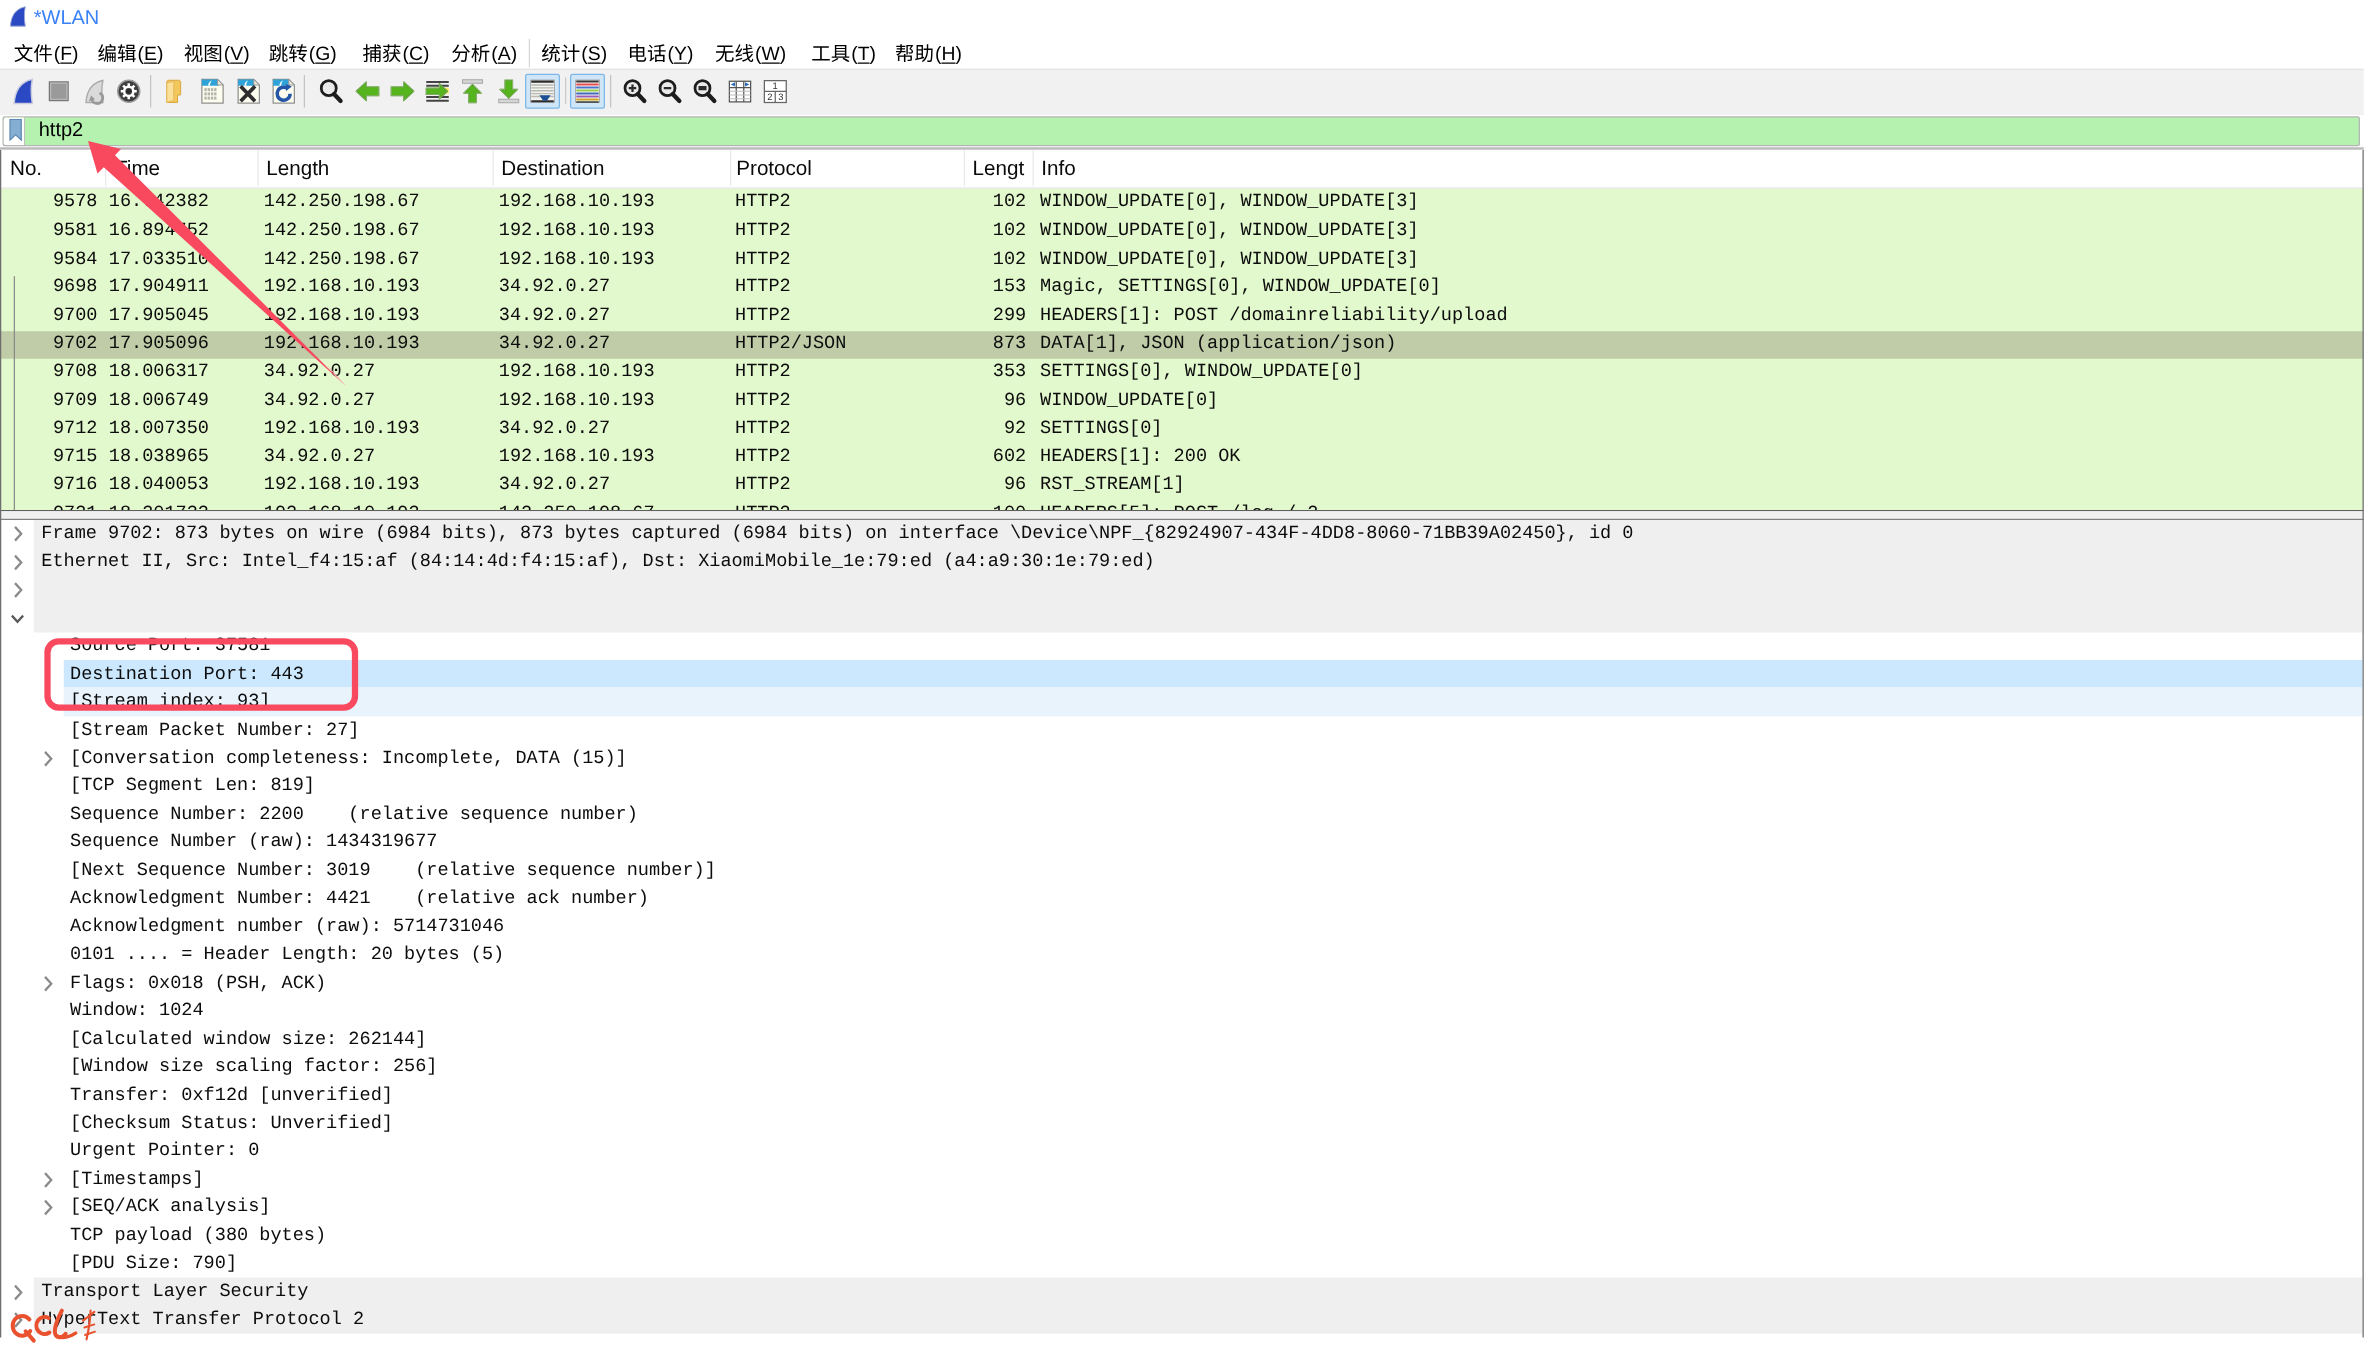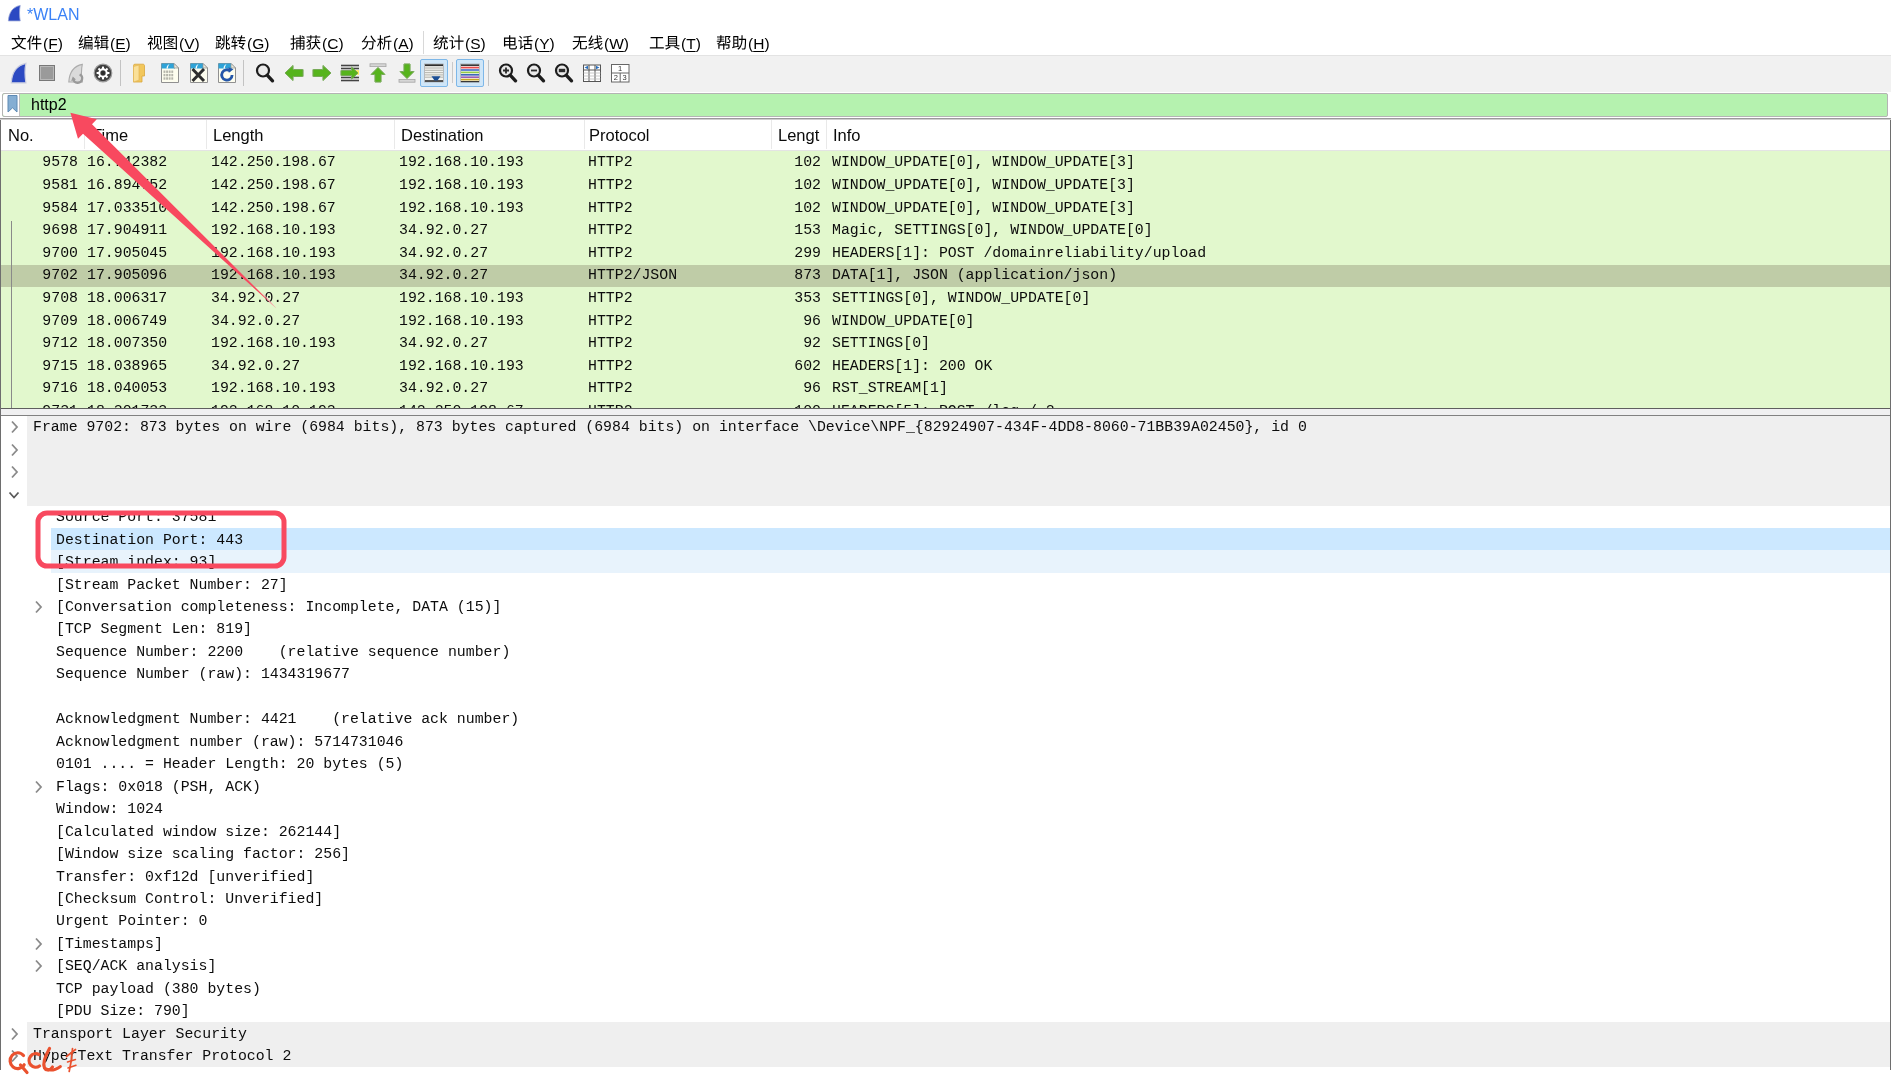--- a/index.html
+++ b/index.html
@@ -299,49 +299,51 @@
     <div style="position:absolute;left:51px;top:112.50px;right:1px;height:22.46px;background:#cce8ff"></div>
     <div style="position:absolute;left:51px;top:134.96px;right:1px;height:22.46px;background:#e8f3fc"></div>
     <div style="position:absolute;left:27px;top:606.62px;right:1px;height:44.92px;background:#efefef"></div>
     <svg style="position:absolute;left:10px;top:4.7px" width="9" height="14" viewBox="0 0 9 14">
       <path d="M2,1.5 L7,7 L2,12.5" fill="none" stroke="#8a8a8a" stroke-width="1.8"></path>
     </svg>
     <div style="position:absolute;left:33px;top:3.80px;font:14.85px 'Liberation Mono',monospace;white-space:pre;color:#0c0c0c">Frame 9702: 873 bytes on wire (6984 bits), 873 bytes captured (6984 bits) on interface \Device\NPF_{82924907-434F-4DD8-8060-71BB39A02450}, id 0</div>
     <svg style="position:absolute;left:10px;top:27.16px" width="9" height="14" viewBox="0 0 9 14">
       <path d="M2,1.5 L7,7 L2,12.5" fill="none" stroke="#8a8a8a" stroke-width="1.8"></path>
     </svg>
+    <div style="position:absolute;left:33px;top:26.26px;font:14.85px 'Liberation Mono',monospace;white-space:pre;color:#0c0c0c">Ethernet II, Src: Intel_f4:15:af (84:14:4d:f4:15:af), Dst: XiaomiMobile_1e:79:ed (a4:a9:30:1e:79:ed)</div>
     <svg style="position:absolute;left:10px;top:49.620000000000005px" width="9" height="14" viewBox="0 0 9 14">
       <path d="M2,1.5 L7,7 L2,12.5" fill="none" stroke="#8a8a8a" stroke-width="1.8"></path>
     </svg>
     <svg style="position:absolute;left:8px;top:75.08px" width="12" height="9" viewBox="0 0 12 9">
       <path d="M1.5,1.5 L6,6.5 L10.5,1.5" fill="none" stroke="#5a5a5a" stroke-width="1.8"></path>
     </svg>
     <div style="position:absolute;left:56px;top:93.64px;font:14.85px 'Liberation Mono',monospace;white-space:pre;color:#0c0c0c">Source Port: 37581</div>
     <div style="position:absolute;left:56px;top:116.10px;font:14.85px 'Liberation Mono',monospace;white-space:pre;color:#0c0c0c">Destination Port: 443</div>
     <div style="position:absolute;left:56px;top:138.56px;font:14.85px 'Liberation Mono',monospace;white-space:pre;color:#0c0c0c">[Stream index: 93]</div>
     <div style="position:absolute;left:56px;top:161.02px;font:14.85px 'Liberation Mono',monospace;white-space:pre;color:#0c0c0c">[Stream Packet Number: 27]</div>
     <svg style="position:absolute;left:34px;top:184.38px" width="9" height="14" viewBox="0 0 9 14">
       <path d="M2,1.5 L7,7 L2,12.5" fill="none" stroke="#8a8a8a" stroke-width="1.8"></path>
     </svg>
     <div style="position:absolute;left:56px;top:183.48px;font:14.85px 'Liberation Mono',monospace;white-space:pre;color:#0c0c0c">[Conversation completeness: Incomplete, DATA (15)]</div>
     <div style="position:absolute;left:56px;top:205.94px;font:14.85px 'Liberation Mono',monospace;white-space:pre;color:#0c0c0c">[TCP Segment Len: 819]</div>
     <div style="position:absolute;left:56px;top:228.40px;font:14.85px 'Liberation Mono',monospace;white-space:pre;color:#0c0c0c">Sequence Number: 2200    (relative sequence number)</div>
     <div style="position:absolute;left:56px;top:250.86px;font:14.85px 'Liberation Mono',monospace;white-space:pre;color:#0c0c0c">Sequence Number (raw): 1434319677</div>
+    <div style="position:absolute;left:56px;top:273.32px;font:14.85px 'Liberation Mono',monospace;white-space:pre;color:#0c0c0c">[Next Sequence Number: 3019    (relative sequence number)]</div>
     <div style="position:absolute;left:56px;top:295.78px;font:14.85px 'Liberation Mono',monospace;white-space:pre;color:#0c0c0c">Acknowledgment Number: 4421    (relative ack number)</div>
     <div style="position:absolute;left:56px;top:318.24px;font:14.85px 'Liberation Mono',monospace;white-space:pre;color:#0c0c0c">Acknowledgment number (raw): 5714731046</div>
     <div style="position:absolute;left:56px;top:340.70px;font:14.85px 'Liberation Mono',monospace;white-space:pre;color:#0c0c0c">0101 .... = Header Length: 20 bytes (5)</div>
     <svg style="position:absolute;left:34px;top:364.06px" width="9" height="14" viewBox="0 0 9 14">
       <path d="M2,1.5 L7,7 L2,12.5" fill="none" stroke="#8a8a8a" stroke-width="1.8"></path>
     </svg>
     <div style="position:absolute;left:56px;top:363.16px;font:14.85px 'Liberation Mono',monospace;white-space:pre;color:#0c0c0c">Flags: 0x018 (PSH, ACK)</div>
     <div style="position:absolute;left:56px;top:385.62px;font:14.85px 'Liberation Mono',monospace;white-space:pre;color:#0c0c0c">Window: 1024</div>
     <div style="position:absolute;left:56px;top:408.08px;font:14.85px 'Liberation Mono',monospace;white-space:pre;color:#0c0c0c">[Calculated window size: 262144]</div>
     <div style="position:absolute;left:56px;top:430.54px;font:14.85px 'Liberation Mono',monospace;white-space:pre;color:#0c0c0c">[Window size scaling factor: 256]</div>
     <div style="position:absolute;left:56px;top:453.00px;font:14.85px 'Liberation Mono',monospace;white-space:pre;color:#0c0c0c">Transfer: 0xf12d [unverified]</div>
-    <div style="position:absolute;left:56px;top:475.46px;font:14.85px 'Liberation Mono',monospace;white-space:pre;color:#0c0c0c">[Checksum Control: Unverified]</div>
+    <div style="position:absolute;left:56px;top:475.46px;font:14.85px 'Liberation Mono',monospace;white-space:pre;color:#0c0c0c">[Checksum Status: Unverified]</div>
     <div style="position:absolute;left:56px;top:497.92px;font:14.85px 'Liberation Mono',monospace;white-space:pre;color:#0c0c0c">Urgent Pointer: 0</div>
     <svg style="position:absolute;left:34px;top:521.2800000000001px" width="9" height="14" viewBox="0 0 9 14">
       <path d="M2,1.5 L7,7 L2,12.5" fill="none" stroke="#8a8a8a" stroke-width="1.8"></path>
     </svg>
     <div style="position:absolute;left:56px;top:520.38px;font:14.85px 'Liberation Mono',monospace;white-space:pre;color:#0c0c0c">[Timestamps]</div>
     <svg style="position:absolute;left:34px;top:543.74px" width="9" height="14" viewBox="0 0 9 14">
       <path d="M2,1.5 L7,7 L2,12.5" fill="none" stroke="#8a8a8a" stroke-width="1.8"></path>
     </svg>
     <div style="position:absolute;left:56px;top:542.84px;font:14.85px 'Liberation Mono',monospace;white-space:pre;color:#0c0c0c">[SEQ/ACK analysis]</div>
     <div style="position:absolute;left:56px;top:565.30px;font:14.85px 'Liberation Mono',monospace;white-space:pre;color:#0c0c0c">TCP payload (380 bytes)</div>

